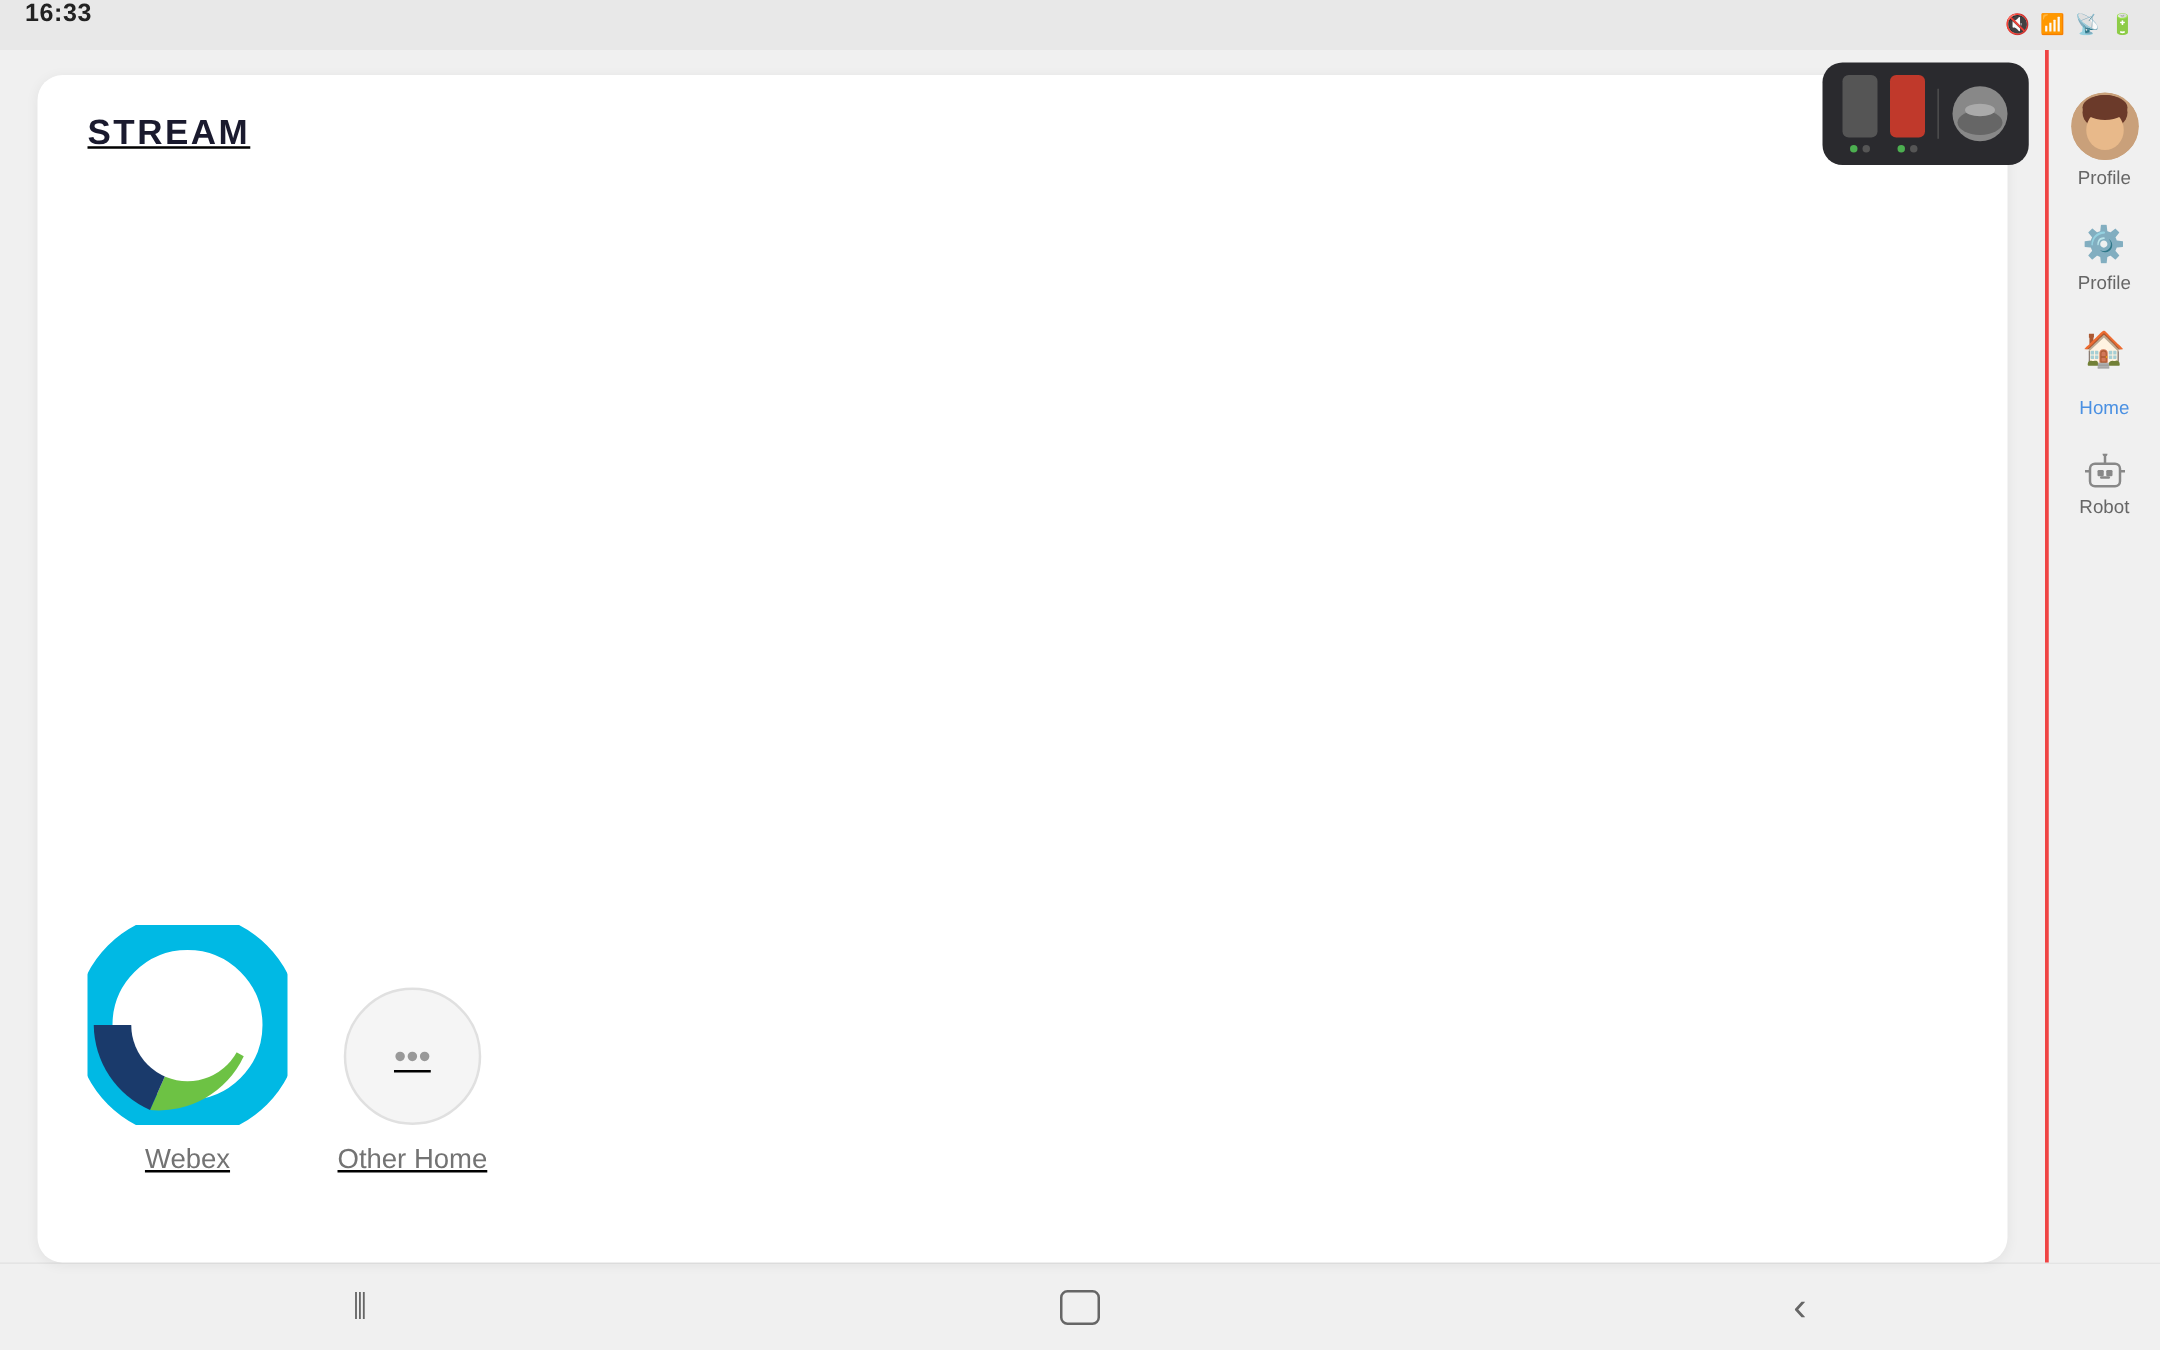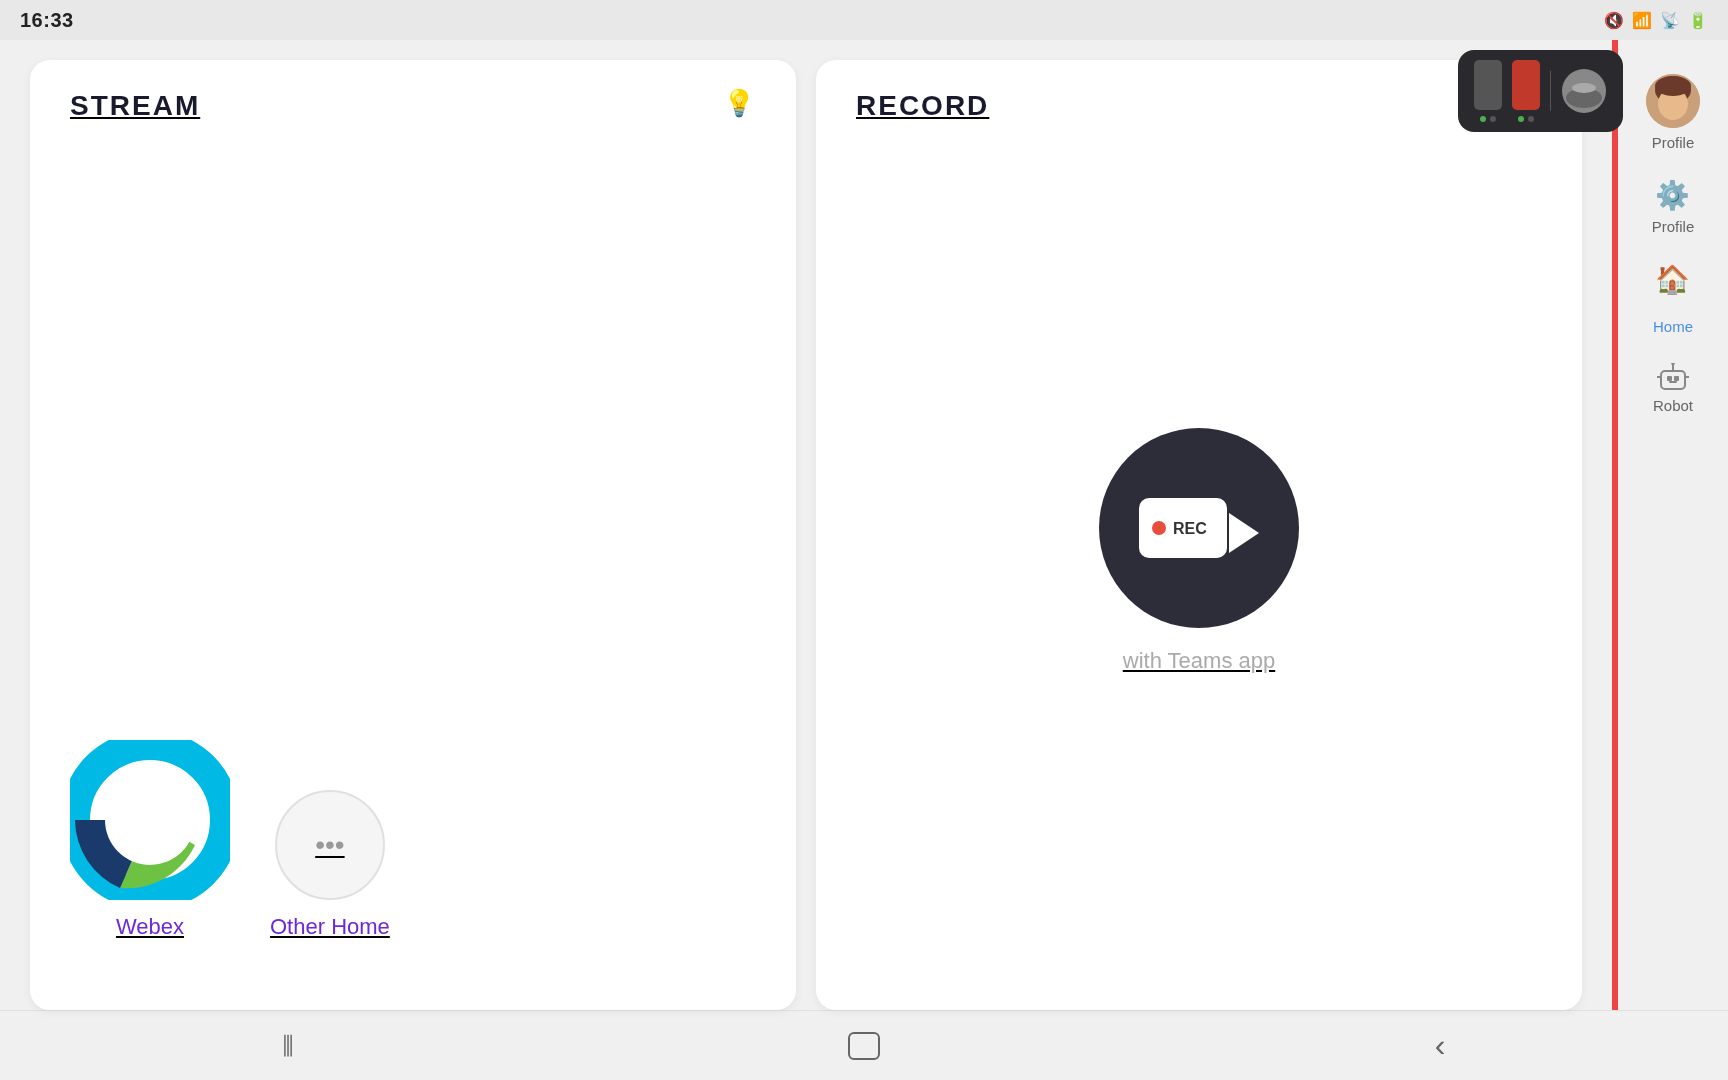--- a/index.html
+++ b/index.html
@@ -12,21 +12,20 @@
       overflow: hidden;
       display: flex;
       flex-direction: column;
     }
 
     
     .status-bar {
       height: 40px;
       background: #e8e8e8;
       display: flex;
-      align-items: center;
       justify-content: space-between;
       padding: 0 20px;
       flex-shrink: 0;
     }
 
     .status-bar-left {
       font-size: 20px;
       font-weight: 600;
       color: #222;
       letter-spacing: 0.5px;
@@ -165,21 +164,21 @@
     .app-item {
       display: flex;
       flex-direction: column;
       align-items: center;
       gap: 14px;
       cursor: pointer;
     }
 
     .app-item-label {
       font-size: 22px;
-      color: #6d28d9;
+      color: #737373;
       text-align: center;
     }
 
     
     .other-apps-btn {
       width: 110px;
       height: 110px;
       border-radius: 50%;
       background: #f5f5f5;
       border: 2px solid #e0e0e0;
@@ -211,28 +210,28 @@
       justify-content: center;
     }
 
     .record-subtitle {
       font-size: 22px;
       color: #aaa;
     }
 
     
     .sidebar {
-      width: 116px;
+      width: 92px;
       background: #f0f0f0;
       display: flex;
       flex-direction: column;
       align-items: center;
       padding: 20px 0;
       gap: 0;
-      border-left: 6px solid #ef4444;
+      border-left: 3px solid #ef4444;
     }
 
     .sidebar-item {
       display: flex;
       flex-direction: column;
       align-items: center;
       justify-content: center;
       padding: 14px 10px;
       width: 100%;
       cursor: pointer;
@@ -379,40 +378,20 @@
 
           <div class="app-item">
             <div class="other-apps-btn">
               <span>•••</span>
             </div>
             <span class="app-item-label">Other Home</span>
           </div>
         </div>
       </div>
 
-      <div class="card">
-        <div class="card-title">RECORD</div>
-        <span class="card-hint-icon bulb-icon">💡</span>
-
-        <div class="record-content">
-          <div class="rec-icon-circle">
-
-            <svg width="140" height="100" viewBox="0 0 140 100">
-
-              <rect x="10" y="20" width="88" height="60" rx="10" ry="10" fill="white"></rect>
-
-              <polygon points="100,35 130,55 100,75" fill="white"></polygon>
-
-              <circle cx="30" cy="50" r="7" fill="#e74c3c"></circle>
-              <text x="44" y="56" font-family="sans-serif" font-size="16" font-weight="700" fill="#333">REC</text>
-            </svg>
-          </div>
-          <span class="record-subtitle">with Teams app</span>
-        </div>
-      </div>
 
     </div>
   </div>
 
   <div class="sidebar">
 
     <div class="sidebar-item">
       <div class="sidebar-avatar">
         <svg width="54" height="54" viewBox="0 0 54 54">
           <circle cx="27" cy="27" r="27" fill="#c9a07a"></circle>

